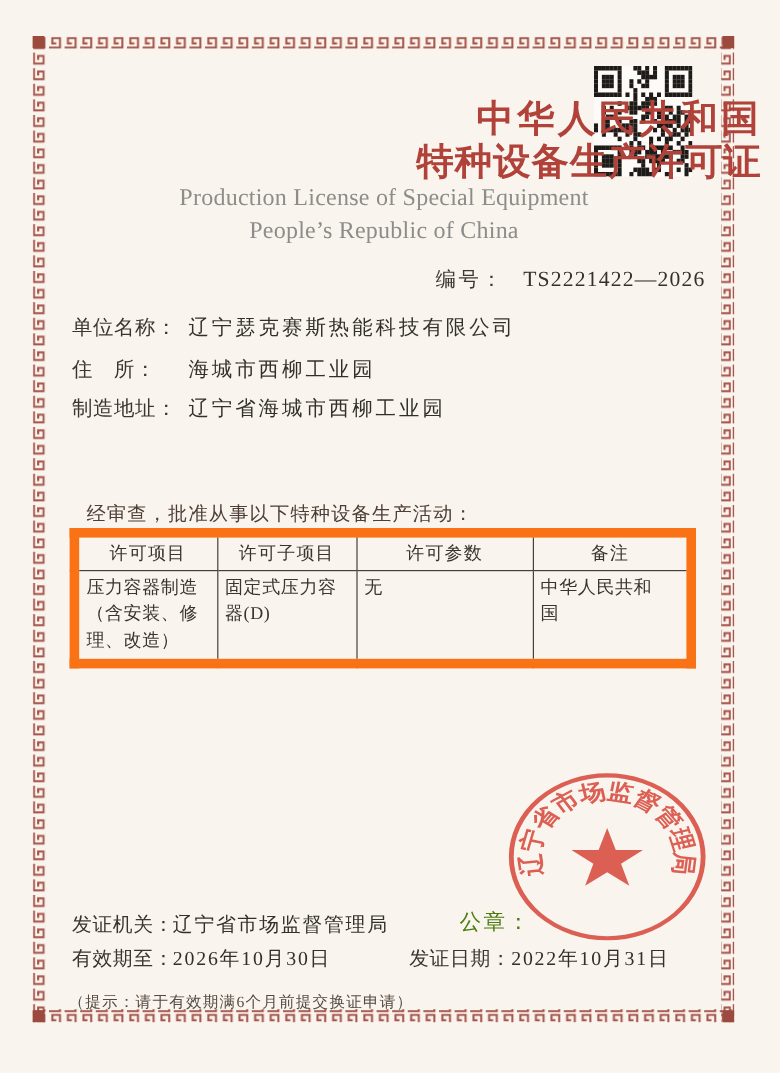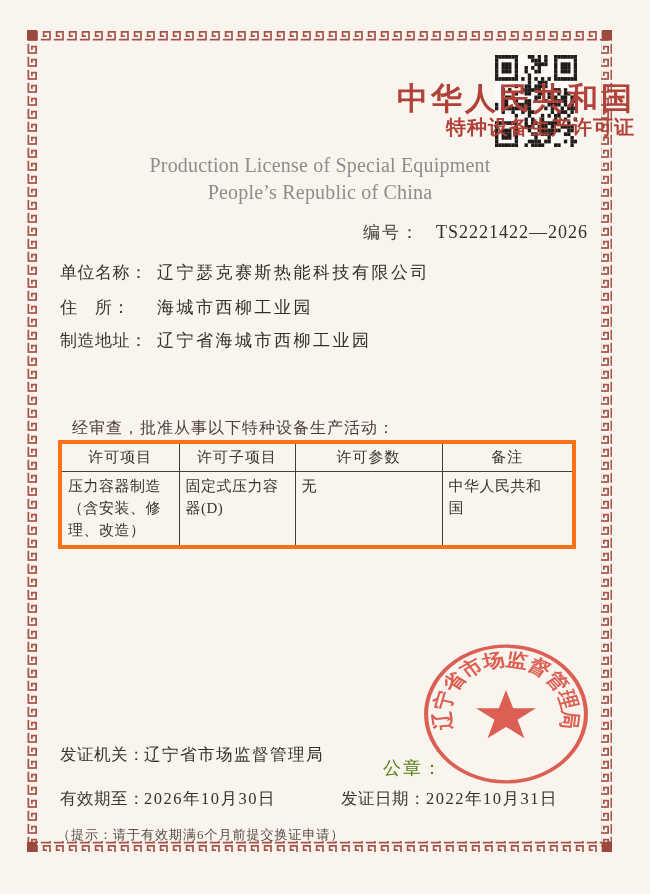--- a/index.html
+++ b/index.html
@@ -14,21 +14,21 @@
 
   
   .border-svg{position:absolute;left:27px;top:30px;}
 
   
   .title-cn{
     position:absolute;left:5px;width:630px;text-align:right;
     color:#b0423a;font-weight:bold;
   }
   .title-cn.l1{top:78px;font-size:31px;letter-spacing:3px;}
-  .title-cn.l2{top:114px;font-size:20px;letter-spacing:1px;}
+  .title-cn.l2{top:114px;font-size:31px;letter-spacing:1px;}
   .title-en{
     position:absolute;left:5px;width:630px;text-align:center;
     color:#8d8c8a;font-size:20px;letter-spacing:0.2px;
   }
   .title-en.l1{top:154px;}
   .title-en.l2{top:181px;}
 
   
   .licno{position:absolute;left:343px;top:221px;font-size:17px;white-space:nowrap;}
   .licno .lbl{letter-spacing:2px;margin-left:20px;}
@@ -40,21 +40,21 @@
   .frow .fvalue{font-size:17px;letter-spacing:2.5px;color:#332f2b;}
   #field-0{top:261px;}
   #field-1{top:296px;}
   #field-2{top:329px;}
 
   
   .intro{position:absolute;left:72px;top:418px;font-size:16px;letter-spacing:1px;color:#4d3d35;}
   table.lic{
     position:absolute;left:58px;top:440px;width:514px;
     border-collapse:collapse;table-layout:fixed;
-    border:4px solid #f97316;
+    border:8px solid #f97316;
   }
   table.lic th,table.lic td{
     border:1px solid #46403a;font-weight:normal;
     font-size:15px;color:#3a342f;
   }
   table.lic th{height:25px;text-align:center;letter-spacing:1px;padding:1px 2px;}
   table.lic td{height:64px;vertical-align:top;text-align:left;
     padding:3px 5px 3px 6px;line-height:1.48;letter-spacing:0.5px;}
   table.lic td.c0{padding-right:13px;}
   table.lic td.c3{padding-right:16px;}
@@ -62,21 +62,21 @@
   
   .seal-hint{position:absolute;left:383px;top:756px;font-size:18px;color:#4d7c0f;letter-spacing:2px;}
 
   
   .seal-svg{position:absolute;left:420px;top:641px;mix-blend-mode:multiply;opacity:0.92;}
 
   
   .brow{position:absolute;display:flex;white-space:nowrap;}
   .brow .flabel{width:84px;flex:none;font-size:16.5px;letter-spacing:0.5px;color:#3a3531;}
   .brow .fvalue{font-size:16.5px;letter-spacing:1.5px;color:#332f2b;}
-  #issuer-row{left:60px;top:744px;}
+  #issuer-row{left:60px;top:760px;}
   #valid-row{left:60px;top:788px;}
   #issue-date-row{left:332px;top:788px;text-align:right;}
   #issue-date-row .flabel{width:94px;}
   .tip{position:absolute;left:57px;top:826px;font-size:13px;letter-spacing:1px;color:#55493f;}
 </style>
 </head>
 <body>
 
 <div class="page">
 

